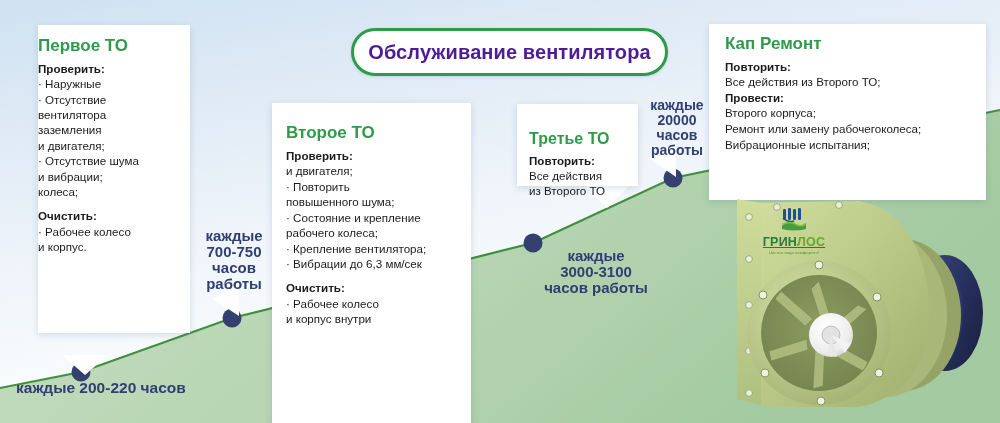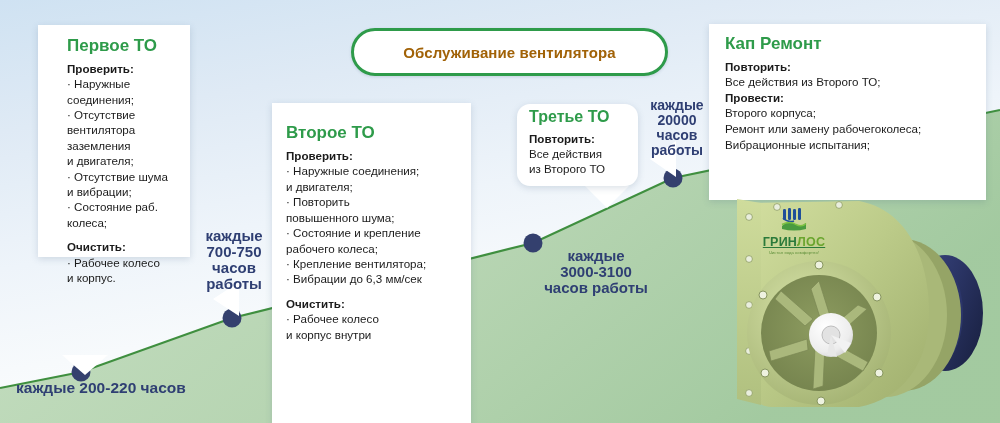--- a/index.html
+++ b/index.html
@@ -19,51 +19,51 @@
 
   
   .title-pill{
     position:absolute;left:351px;top:28px;width:317px;height:48px;
     background:#ffffff;border:3px solid #2e9b4a;border-radius:26px;
     display:flex;align-items:center;justify-content:center;
     box-sizing:border-box;
     box-shadow:0 1px 3px rgba(60,90,120,.18);
   }
   .title-pill span{
-    color:#a16207;font-size:15px;font-weight:bold;letter-spacing:.1px;
+    color:#4c1d95;font-size:20px;font-weight:bold;letter-spacing:.1px;
   }
 
   
   .card{
     position:absolute;background:#ffffff;
     box-shadow:0 2px 7px rgba(70,100,130,.20);
     box-sizing:border-box;
   }
   .card .hd{
     color:#2e9b4a;font-weight:bold;line-height:1.1;
     margin:0 0 5px 0;
   }
   .card .lbl{font-weight:bold;color:#1b1b1b;display:block;}
   .card .ln{color:#1b1b1b;display:block;}
   .card .sp{display:block;height:9px;}
 
   
   .tail{position:absolute;width:0;height:0;}
 
-  #card1{left:38px;top:25px;width:152px;height:232px;padding:12px 13px 0 29px;}
+  #card1{left:38px;top:25px;width:152px;height:308px;padding:12px 13px 0 0;}
   #card1 .hd{font-size:17px;}
   #card1 .bdy{font-size:11.6px;line-height:1.33;}
   #tail1{left:62px;top:355px;border-left:23px solid transparent;border-right:23px solid transparent;border-top:20px solid #ffffff;}
 
   #card2{left:272px;top:103px;width:199px;height:329px;padding:21px 13px 0 14px;}
   #card2 .hd{font-size:17px;}
   #card2 .bdy{font-size:11.6px;line-height:1.335;}
   #tail2{left:213px;top:282px;border-top:17px solid transparent;border-bottom:17px solid transparent;border-right:26px solid #ffffff;}
 
-  #card3{left:517px;top:104px;width:121px;height:82px;padding:4px 10px 0 12px;border-radius:13px;}
+  #card3{left:517px;top:104px;width:121px;height:82px;padding:26px 10px 0 12px;}
   #card3 .hd{font-size:16px;}
   #card3 .bdy{font-size:11.6px;line-height:1.33;}
   #tail3{left:585px;top:186px;border-left:22px solid transparent;border-right:22px solid transparent;border-top:22px solid #ffffff;}
 
   #card4{left:709px;top:24px;width:277px;height:176px;padding:11px 0 0 16px;}
   #card4 .hd{font-size:17px;}
   #card4 .bdy{font-size:11.6px;line-height:1.345;}
   #tail4{left:650px;top:141px;border-top:18px solid transparent;border-bottom:18px solid transparent;border-right:26px solid #ffffff;}
 
   
@@ -122,41 +122,38 @@
 
   <div class="title-pill">
     <span>Обслуживание вентилятора</span>
   </div>
 
   <div class="card" id="card1">
     <div class="hd">Первое ТО</div>
     <div class="bdy">
       <span class="lbl">Проверить:</span>
       <span class="ln">· Наружные</span>
-      <span class="ln">соединения;</span>
       <span class="ln">· Отсутствие</span>
       <span class="ln">вентилятора</span>
       <span class="ln">заземления</span>
       <span class="ln">и двигателя;</span>
       <span class="ln">· Отсутствие шума</span>
       <span class="ln">и вибрации;</span>
-      <span class="ln">· Состояние раб.</span>
       <span class="ln">колеса;</span>
       <span class="sp"></span>
       <span class="lbl">Очистить:</span>
       <span class="ln">· Рабочее колесо</span>
       <span class="ln">и корпус.</span>
     </div>
   </div>
 
   <div class="card" id="card2">
     <div class="hd">Второе ТО</div>
     <div class="bdy">
       <span class="lbl">Проверить:</span>
-      <span class="ln">· Наружные соединения;</span>
       <span class="ln">и двигателя;</span>
       <span class="ln">· Повторить</span>
       <span class="ln">повышенного шума;</span>
       <span class="ln">· Состояние и крепление</span>
       <span class="ln">рабочего колеса;</span>
       <span class="ln">· Крепление вентилятора;</span>
       <span class="ln">· Вибрации до 6,3 мм/сек</span>
       <span class="sp"></span>
       <span class="lbl">Очистить:</span>
       <span class="ln">· Рабочее колесо</span>

